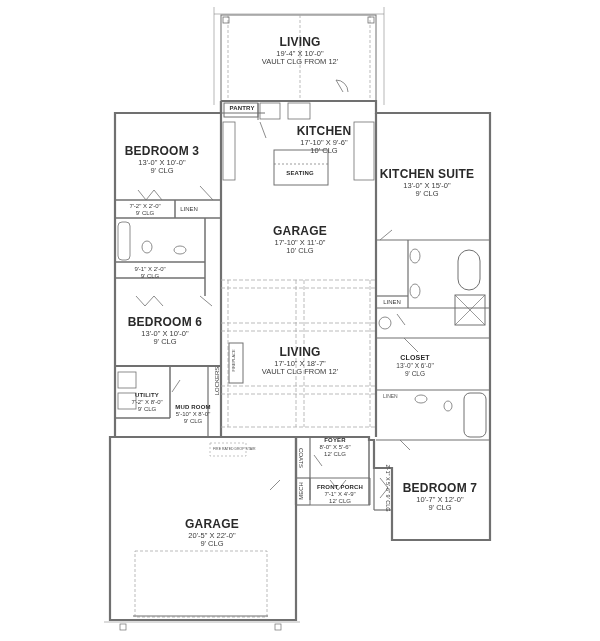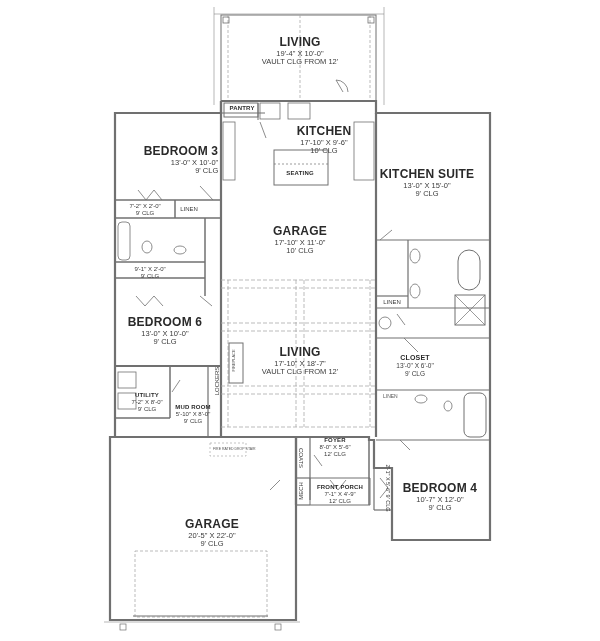--- a/index.html
+++ b/index.html
@@ -154,21 +154,21 @@
 <div class="lbl" style="left:312px;top:125px;margin-left:12px;">
   <span class="nm">KITCHEN</span>
   <span class="dm">17'-10" X 9'-6"</span>
   <span class="dm">10' CLG</span>
 </div>
 
 <div class="lbl sm" style="left:300px;top:170px;">
   <span class="nm">SEATING</span>
 </div>
 
-<div class="lbl" style="left:181px;top:145px;text-align:right;">
+<div class="lbl" style="left:162px;top:145px;">
   <span class="nm">BEDROOM 3</span>
   <span class="dm">13'-0" X 10'-0"</span>
   <span class="dm">9' CLG</span>
 </div>
 
 <div class="lbl sm" style="left:145px;top:203px;">
   <span class="dm">7'-2" X 2'-0"</span>
   <span class="dm">9' CLG</span>
 </div>
 
@@ -247,21 +247,21 @@
   <span class="dm">7'-1" X 4'-9"</span>
   <span class="dm">12' CLG</span>
 </div>
 
 <div class="vert" style="left:364px;top:485px;transform:rotate(90deg);font-size:5.5px;">
   <span>2'-1" X 5'-6"</span>
   <span>9' CLG</span>
 </div>
 
 <div class="lbl" style="left:440px;top:482px;">
-  <span class="nm">BEDROOM 4</span>
+  <span class="nm">BEDROOM 7</span>
   <span class="dm">10'-7" X 12'-0"</span>
   <span class="dm">9' CLG</span>
 </div>
 
 <div class="lbl" style="left:212px;top:518px;">
   <span class="nm">GARAGE</span>
   <span class="dm">20'-5" X 22'-0"</span>
   <span class="dm">9' CLG</span>
 </div>
 

